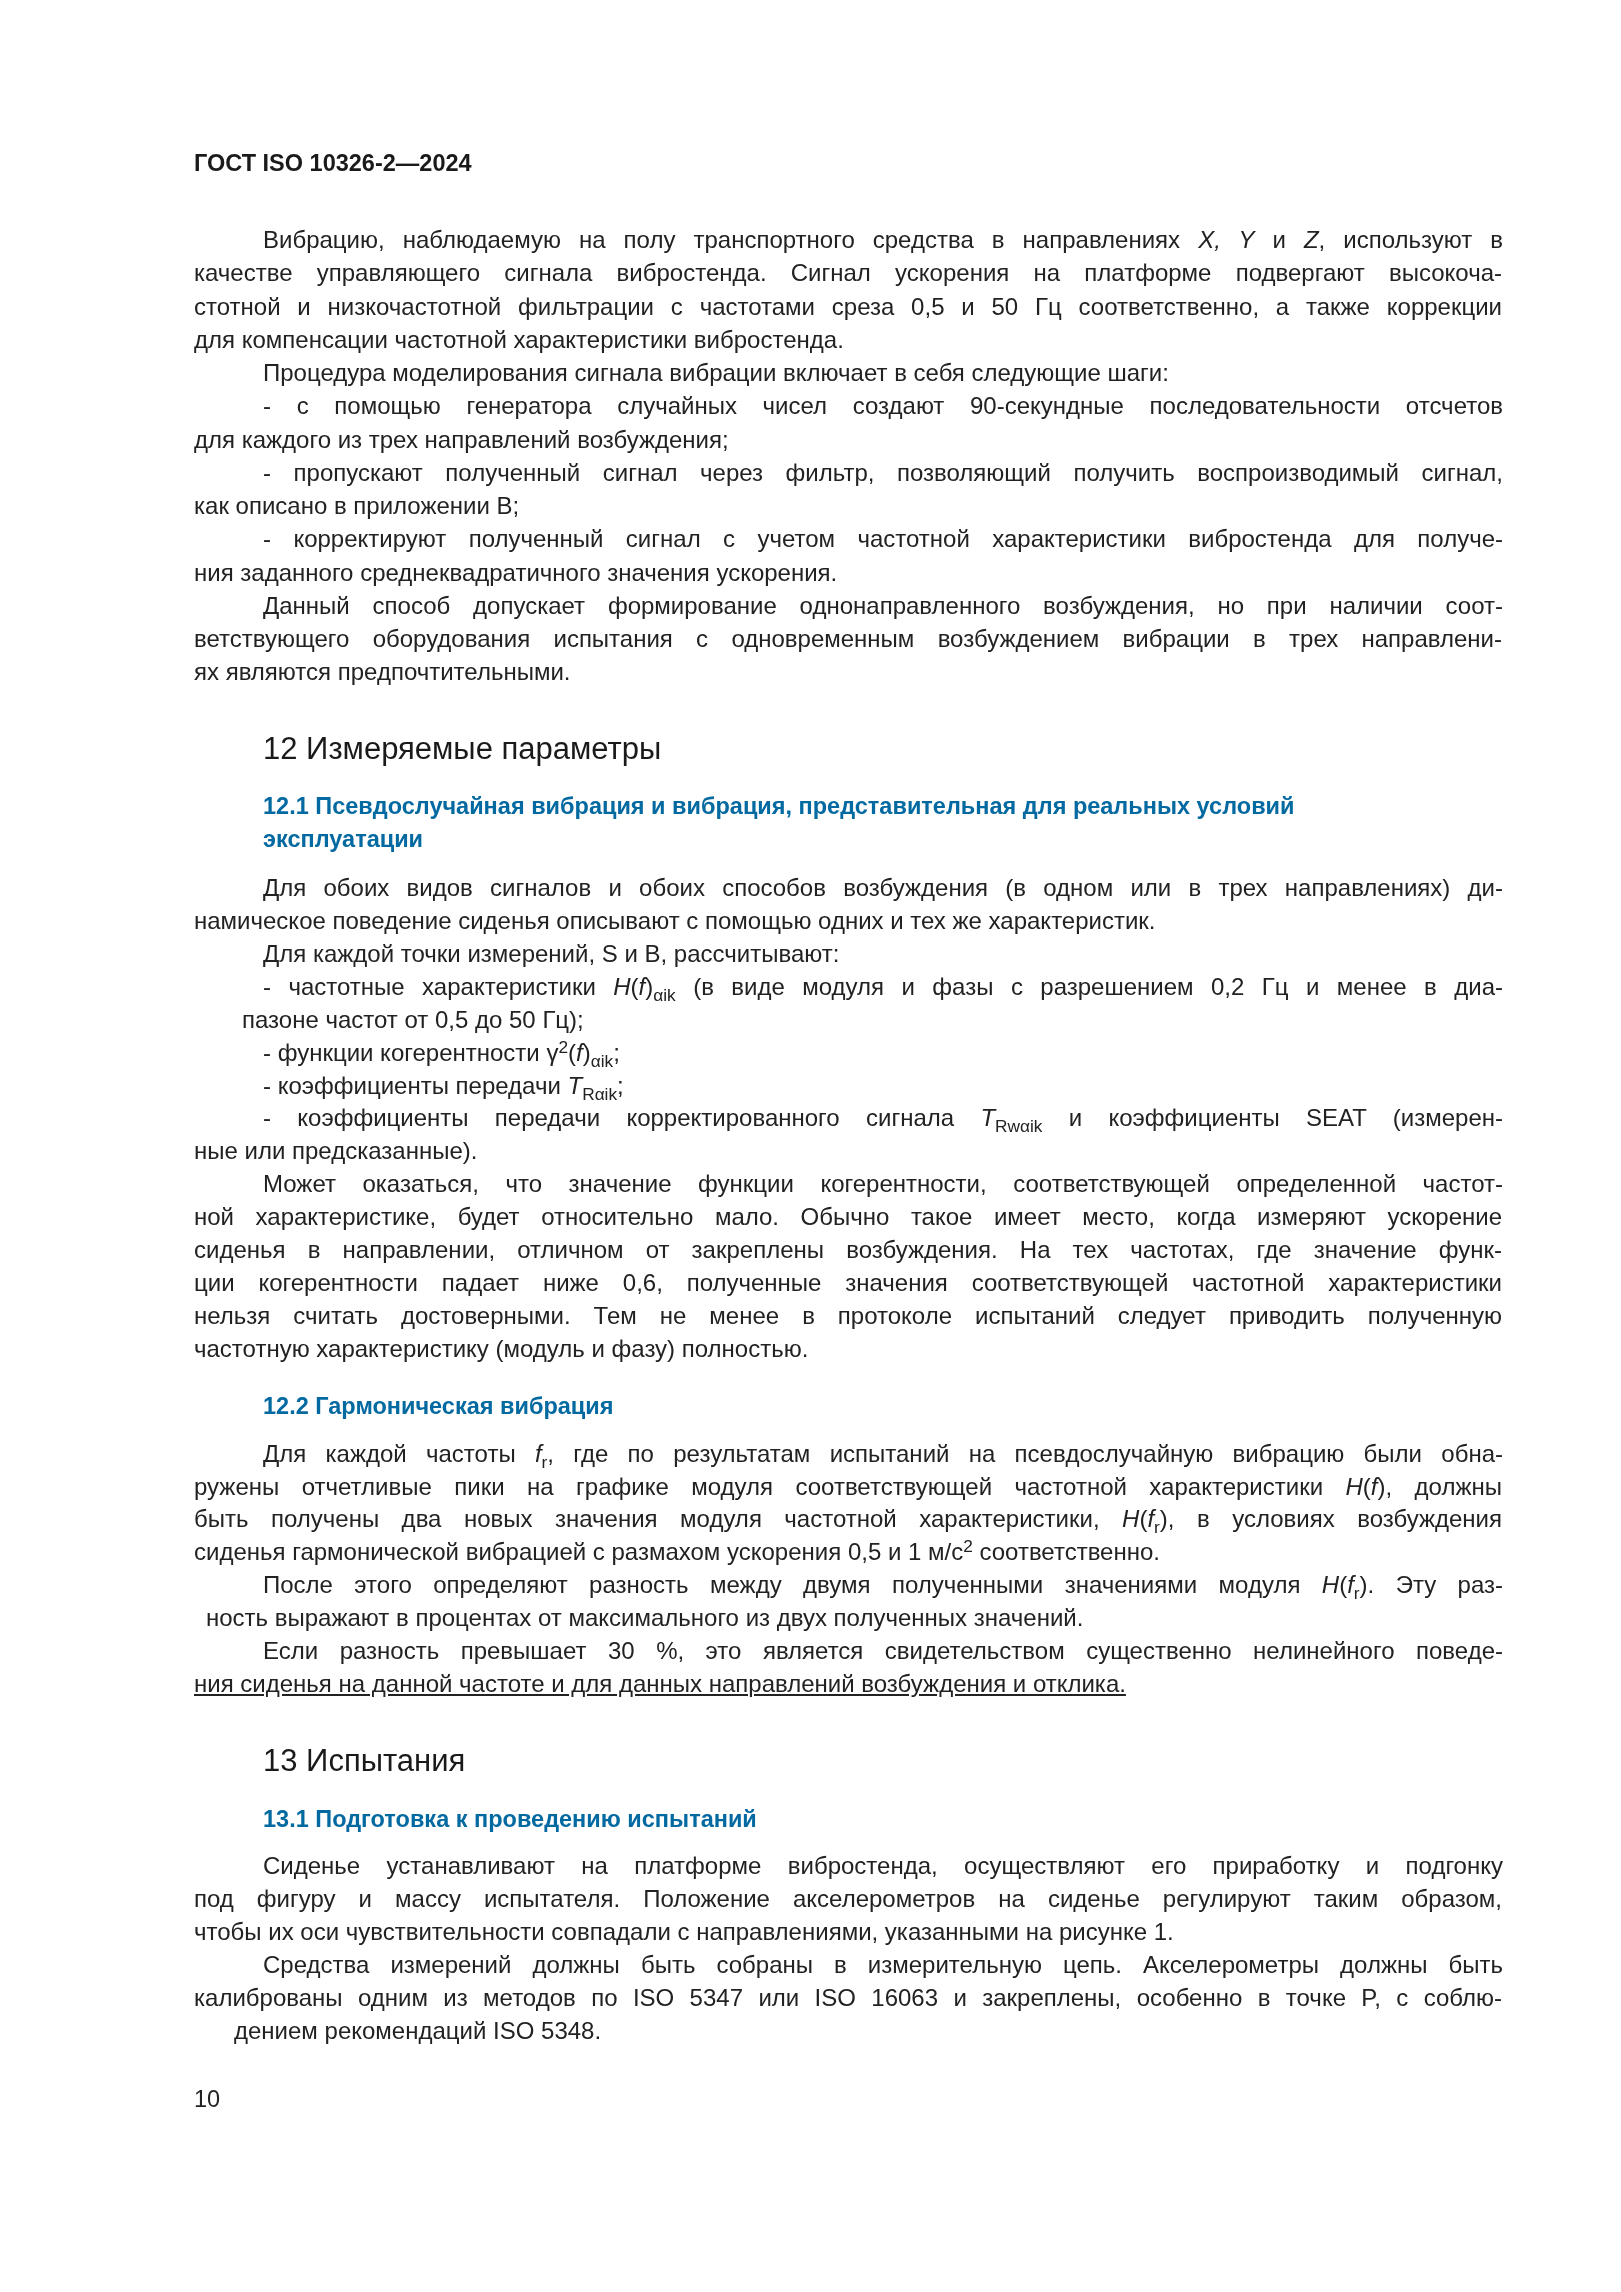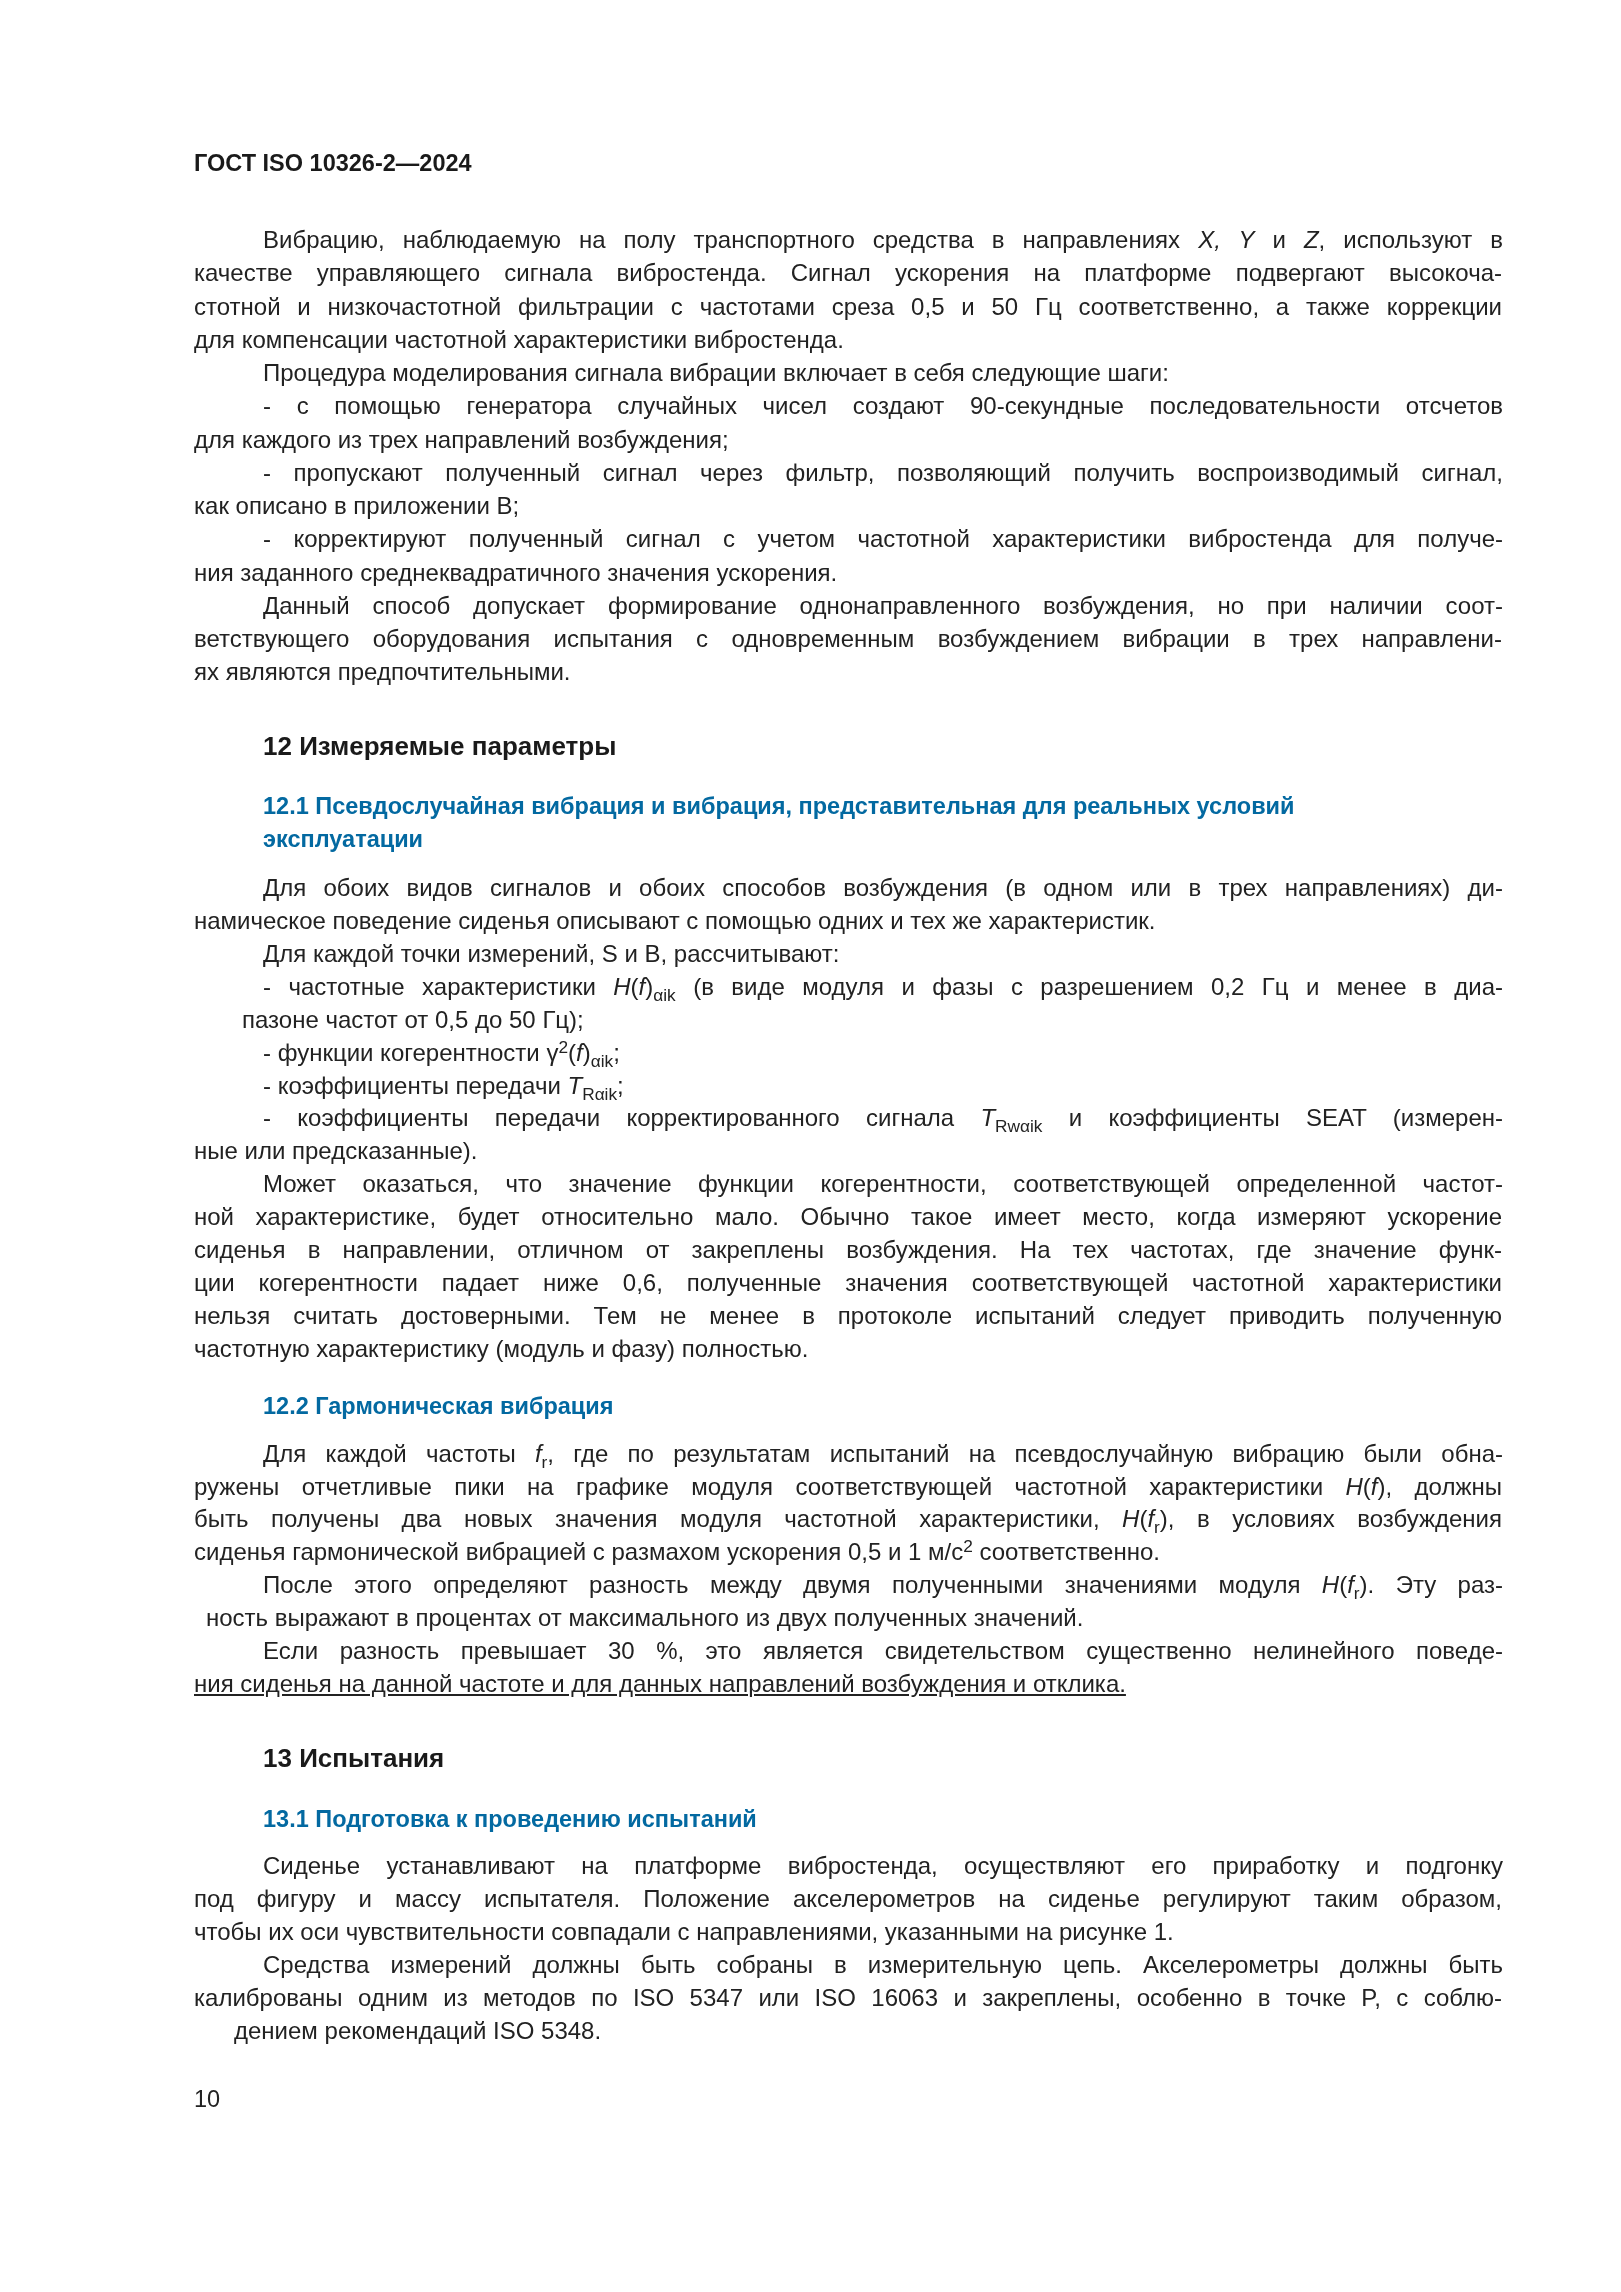--- a/index.html
+++ b/index.html
@@ -6,21 +6,21 @@
   body { width: 1621px; height: 2293px; position: relative; overflow: hidden;
          font-family: "Liberation Sans", "DejaVu Sans", sans-serif; color: #1e1e1e; }
   .page { position: absolute; left: 0; top: 0; width: 1621px; height: 2293px; background: #fff; }
   .line { position: absolute; left: 194px; width: 1308px; white-space: nowrap; font-size: 24px; line-height: 1; color: #222; }
   .line.just { text-align: justify; text-align-last: justify; white-space: normal; }
   .line.indent { left: 263px; width: 1240px; }
   .line .it { font-style: italic; }
   .line sub { font-size: 0.72em; vertical-align: -0.32em; line-height: 0; }
   .line sup { font-size: 0.72em; vertical-align: 0.45em; line-height: 0; }
   .header { position: absolute; left: 194px; font-weight: bold; font-size: 23.5px; color: #1a1a1a; line-height: 1; }
-  .h2 { position: absolute; left: 263px; font-weight: bold; font-size: 26px; color: #1a1a1a; line-height: 1; }
+  .h2 { position: absolute; left: 263px; font-weight: normal; font-size: 31px; color: #1a1a1a; line-height: 1; }
   .h3 { position: absolute; left: 263px; font-weight: bold; font-size: 23.5px; color: #0369a1; line-height: 1; width: 1240px; white-space: nowrap; }
   .pagenum { position: absolute; left: 194px; font-size: 23.5px; color: #222; line-height: 1; }
 </style>
 </head>
 <body>
 
 <div class="page">
   <div class="header" style="top: 152px;">ГОСТ ISO 10326-2—2024</div>
   <div id="content">
       <div class="line indent just" style="top: 228px; height: 29px;"><span>Вибрацию, наблюдаемую на полу транспортного средства в направлениях </span><span class="it">X, Y</span><span> и </span><span class="it">Z</span><span>, используют в</span></div>

